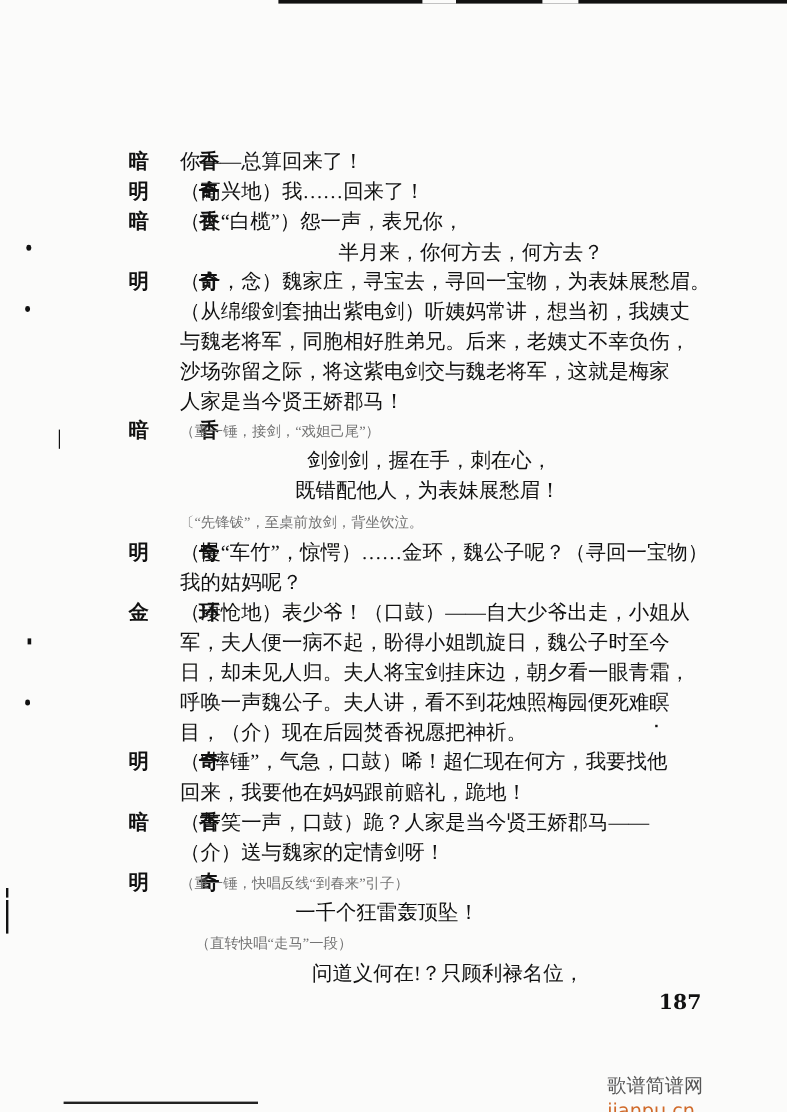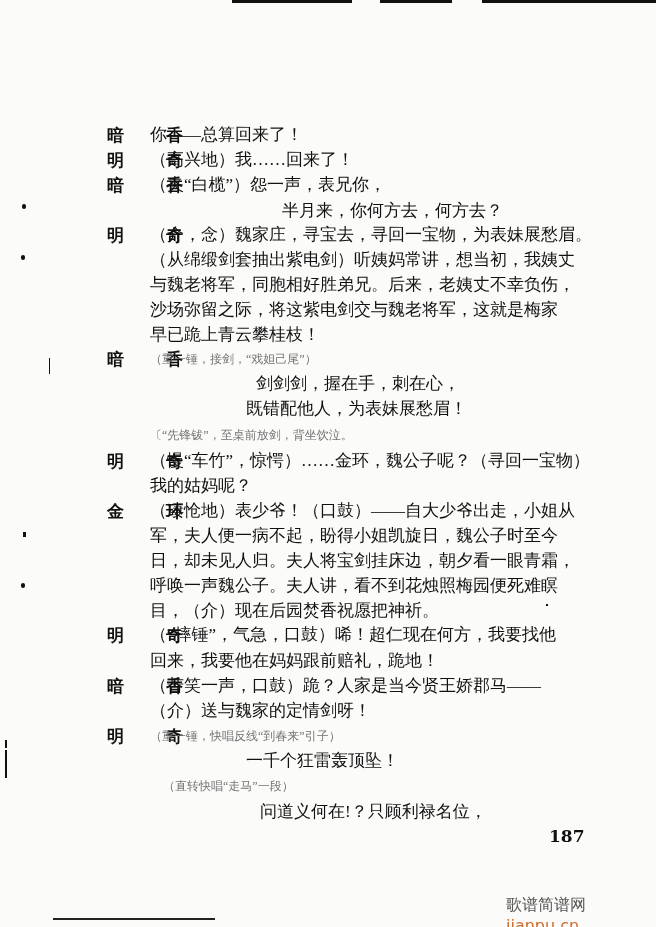--- a/index.html
+++ b/index.html
@@ -50,21 +50,21 @@
   <div class="line" style="top:245px">
       <span class="text" style="left:150px">（从绵缎剑套抽出紫电剑）听姨妈常讲，想当初，我姨丈</span>
     </div>
   <div class="line" style="top:270px">
       <span class="text" style="left:150px">与魏老将军，同胞相好胜弟兄。后来，老姨丈不幸负伤，</span>
     </div>
   <div class="line" style="top:295px">
       <span class="text" style="left:150px">沙场弥留之际，将这紫电剑交与魏老将军，这就是梅家</span>
     </div>
   <div class="line" style="top:320px">
-      <span class="text" style="left:150px">早已跪上青云攀桂枝！</span>
+      <span class="text" style="left:150px">人家是当今贤王娇郡马！</span>
     </div>
   <div class="line" style="top:344px">
       <span class="speaker">暗 香</span>
       <span class="text stage" style="left:150px">（重一锤，接剑，“戏妲己尾”）</span>
     </div>
   <div class="line" style="top:369px">
       <span class="text" style="left:256px">剑剑剑，握在手，刺在心，</span>
     </div>
   <div class="line" style="top:394px">
       <span class="text" style="left:246px">既错配他人，为表妹展愁眉！</span>

